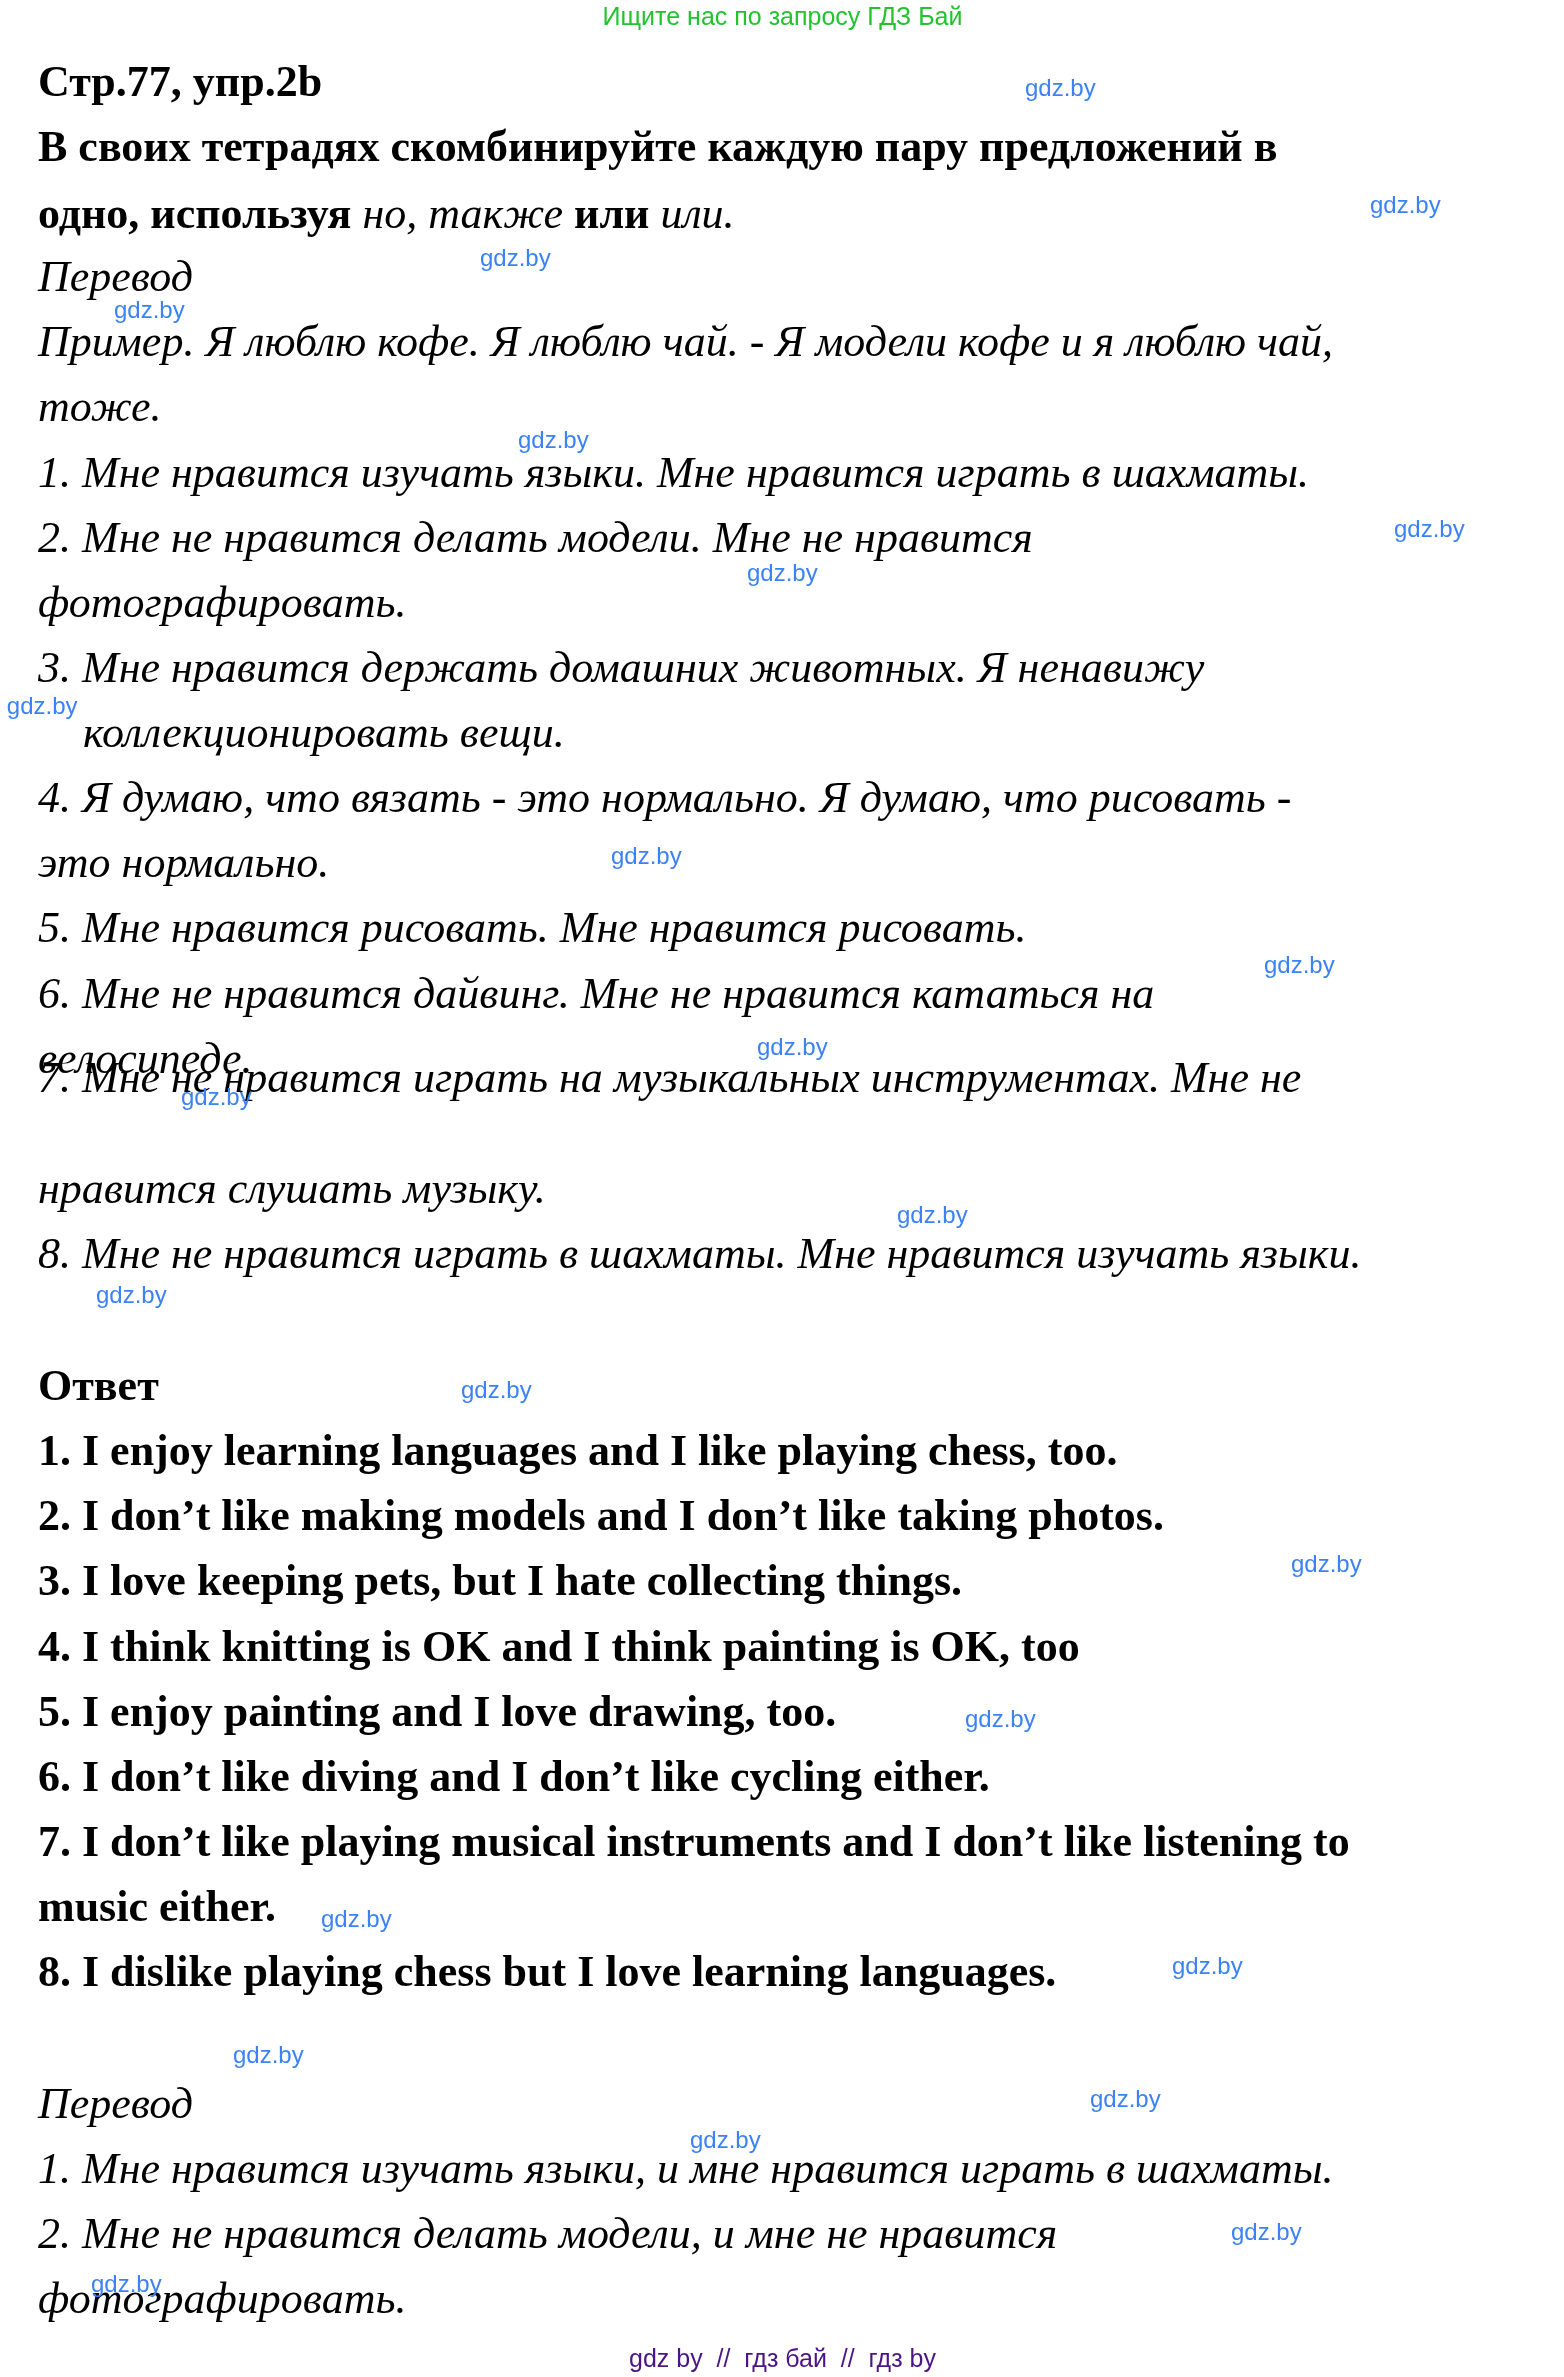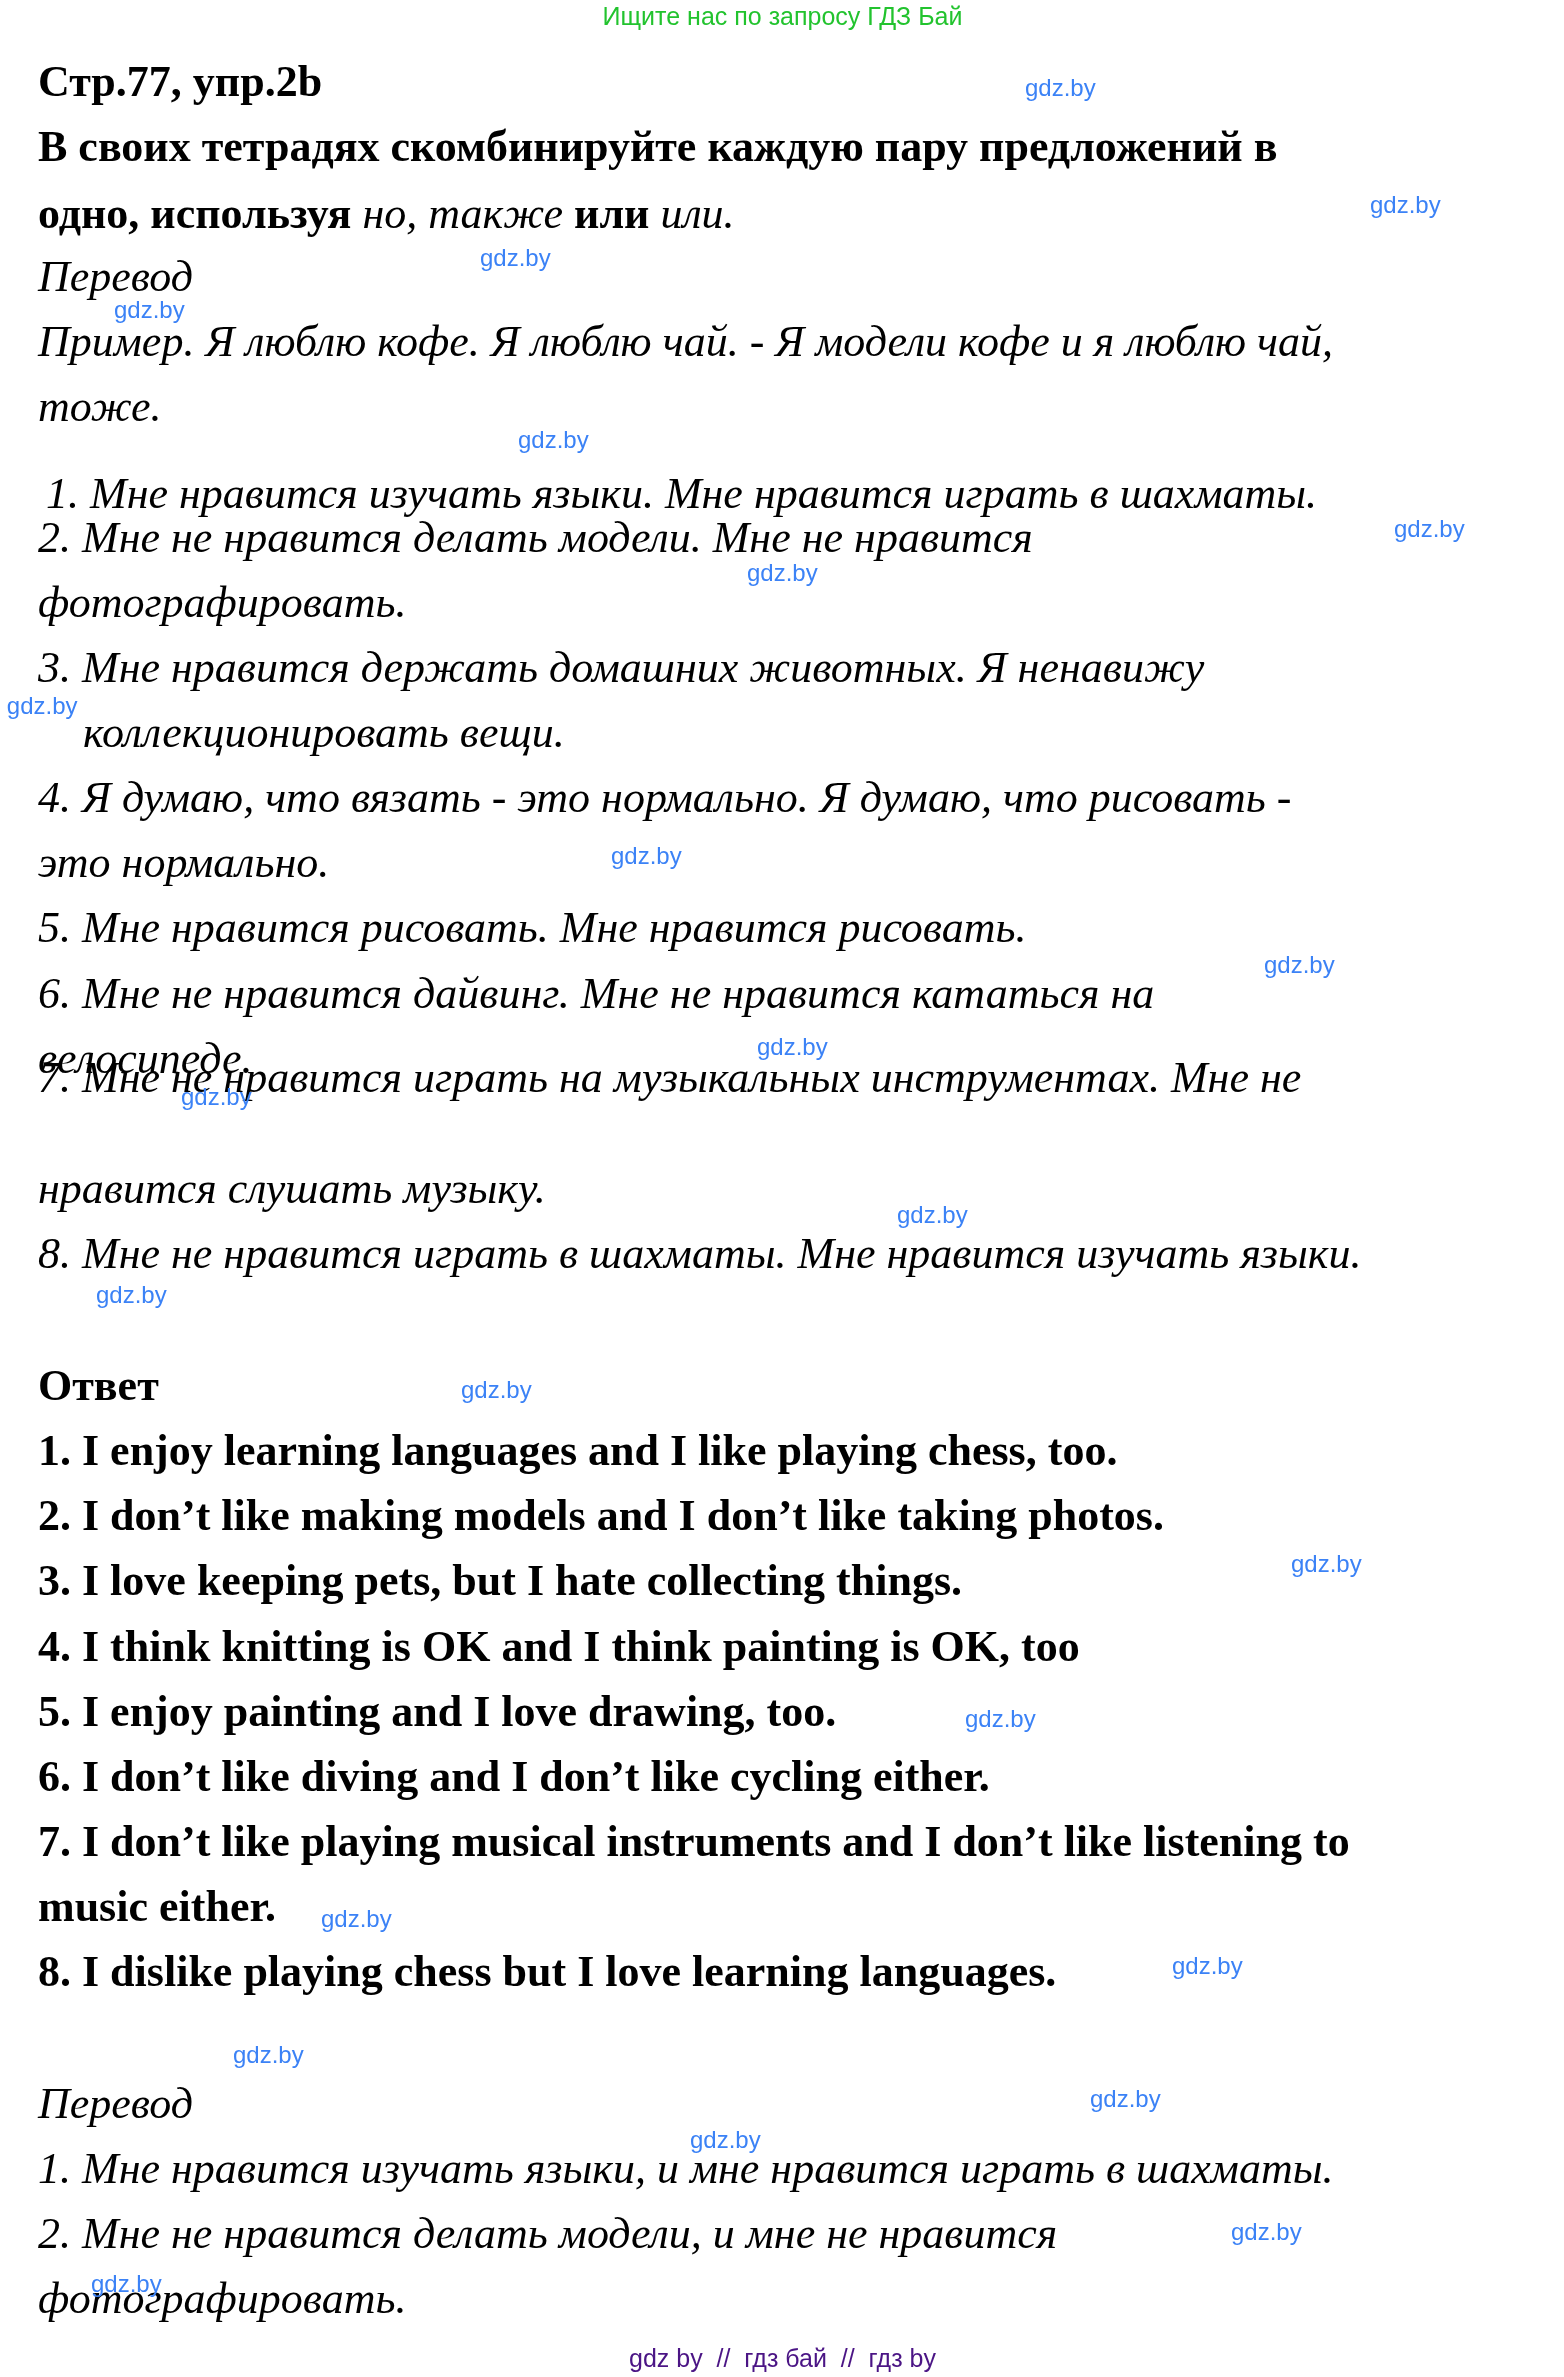--- a/index.html
+++ b/index.html
@@ -34,21 +34,21 @@
 <div class="line b" style="top:56px;">Стр.77, упр.2b</div>
 
 <div class="line b" style="top:121px;">В своих тетрадях скомбинируйте каждую пару предложений в</div>
 <div class="line" style="top:188px;">
   <span class="b">одно, используя </span><span class="i">но, также </span><span class="b">или </span><span class="i">или.</span>
 </div>
 
 <div class="line i" style="top:251px;">Перевод</div>
 <div class="line i" style="top:316px;">Пример. Я люблю кофе. Я люблю чай. -  Я модели кофе и я люблю чай,</div>
 <div class="line i" style="top:381px;">тоже.</div>
-<div class="line i" style="top:468px;margin-left:8px;">1. Мне нравится изучать языки. Мне нравится играть в шахматы.</div>
+<div class="line i" style="top:447px;">1. Мне нравится изучать языки. Мне нравится играть в шахматы.</div>
 <div class="line i" style="top:512px;">2. Мне не нравится делать модели. Мне не нравится</div>
 <div class="line i" style="top:577px;">фотографировать.</div>
 <div class="line i" style="top:642px;">3. Мне нравится держать домашних животных. Я ненавижу</div>
 <div class="line i" style="top:707px;margin-left:45px;">коллекционировать вещи.</div>
 <div class="line i" style="top:772px;">4. Я думаю, что вязать - это нормально. Я думаю, что рисовать -</div>
 <div class="line i" style="top:837px;text-align:right;">это нормально.</div>
 <div class="line i" style="top:902px;">5. Мне нравится рисовать. Мне нравится рисовать.</div>
 <div class="line i" style="top:968px;font-family:Liberation Serif, serif;">6. Мне не нравится дайвинг. Мне не нравится кататься на</div>
 <div class="line i" style="top:1033px;">велосипеде.</div>
 <div class="line i" style="top:1052px;">7. Мне не нравится играть на музыкальных инструментах. Мне не</div>

